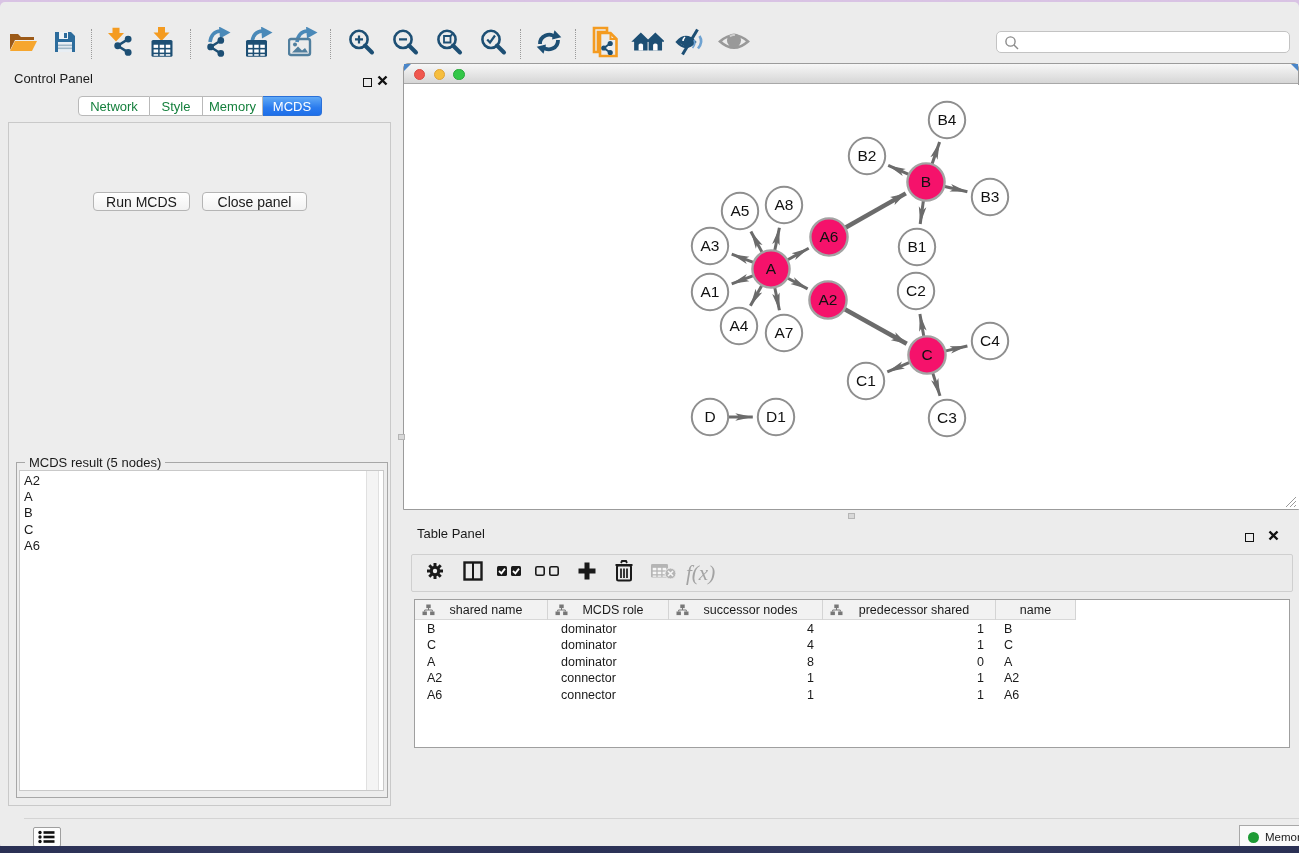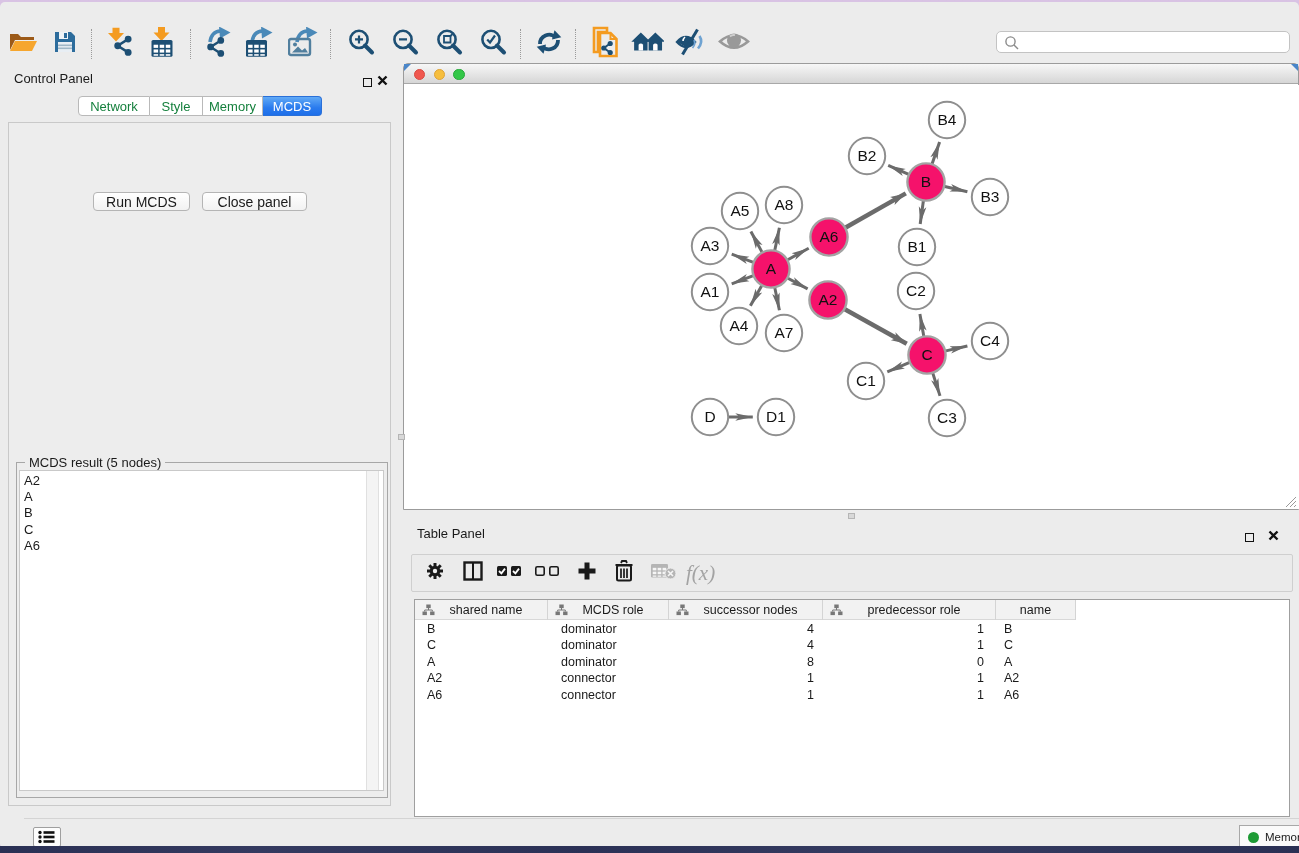--- a/index.html
+++ b/index.html
@@ -58,21 +58,21 @@
 #netbody { position:absolute; left:0; top:21px; width:1068px; height:424px; background:#fff; overflow:hidden; }
 .grip { position:absolute; right:1px; bottom:1px; width:12px; height:12px; }
 
 
 #tp { position:absolute; left:403px; top:518px; width:896px; height:296px; }
 #tp .ptitle { position:absolute; left:14px; top:6px; font-size:13px; color:#1a1a1a; }
 #tptool { position:absolute; left:8px; top:34px; width:882px; height:38px; background:#ebebeb;
   border:1px solid #cfcfcf; border-radius:2px; }
 #tptool > div { position:absolute; top:50%; transform:translateY(-50%); }
 #tpfx { font-family:"Liberation Serif", serif; font-style:italic; font-size:21px; color:#a3a3a3; }
-#ttable { position:absolute; left:11px; top:79px; width:876px; height:218px; background:#fff; border:1px solid #9f9f9f; }
+#ttable { position:absolute; left:11px; top:79px; width:876px; height:149px; background:#fff; border:1px solid #9f9f9f; }
 #thead { position:absolute; left:0; top:0; height:20px; width:661px; background:#f2f2f2; border-bottom:1px solid #d8d8d8; font-size:12.5px; color:#1a1a1a; }
 #thead .hc { position:absolute; top:0; height:20px; border-right:1px solid #d4d4d4; }
 #thead .hc .ht { position:absolute; width:100%; text-align:center; top:3px; }
 #thead .hc svg { position:absolute; left:7px; top:4px; }
 #tbody { position:absolute; left:0; top:21px; width:100%; font-size:12.5px; color:#1a1a1a; }
 .trow { position:relative; height:16.4px; }
 .trow span { position:absolute; top:1px; }
 .c1 { left:12px; } .c2 { left:146px; } .c3 { right:475px; text-align:right; } .c4 { right:305px; } .c5 { left:589px; }
 #tptabs { left:269px; top:271px; }
 #tp .tab { line-height:18px; }
@@ -457,21 +457,21 @@
               </svg>
               <span class="ht" style="padding-left:10px">successor nodes</span>
             </div>
         <div class="hc" style="left:408px;width:173px">
               <svg width="13" height="12" viewBox="0 0 13 12">
                 <rect x="4.3" y="0.5" width="4.4" height="3.6" fill="#777"></rect>
 <rect x="0.5" y="7.5" width="4.4" height="3.6" fill="#777"></rect>
                 <rect x="8.1" y="7.5" width="4.4" height="3.6" fill="#777"></rect>
 <path d="M6.5 4 V6 M2.7 7.5 V6 H10.3 V7.5" stroke="#777" stroke-width="1" fill="none"></path>
               </svg>
-              <span class="ht" style="padding-left:10px">predecessor role</span>
+              <span class="ht" style="padding-left:10px">predecessor shared</span>
             </div>
         <div class="hc" style="left:581px;width:80px">
               <span class="ht">name</span>
             </div>
       </div>
       <div id="tbody">
             <div class="trow">
               <span class="c1">B</span>
               <span class="c2">dominator</span>
               <span class="c3">4</span>

